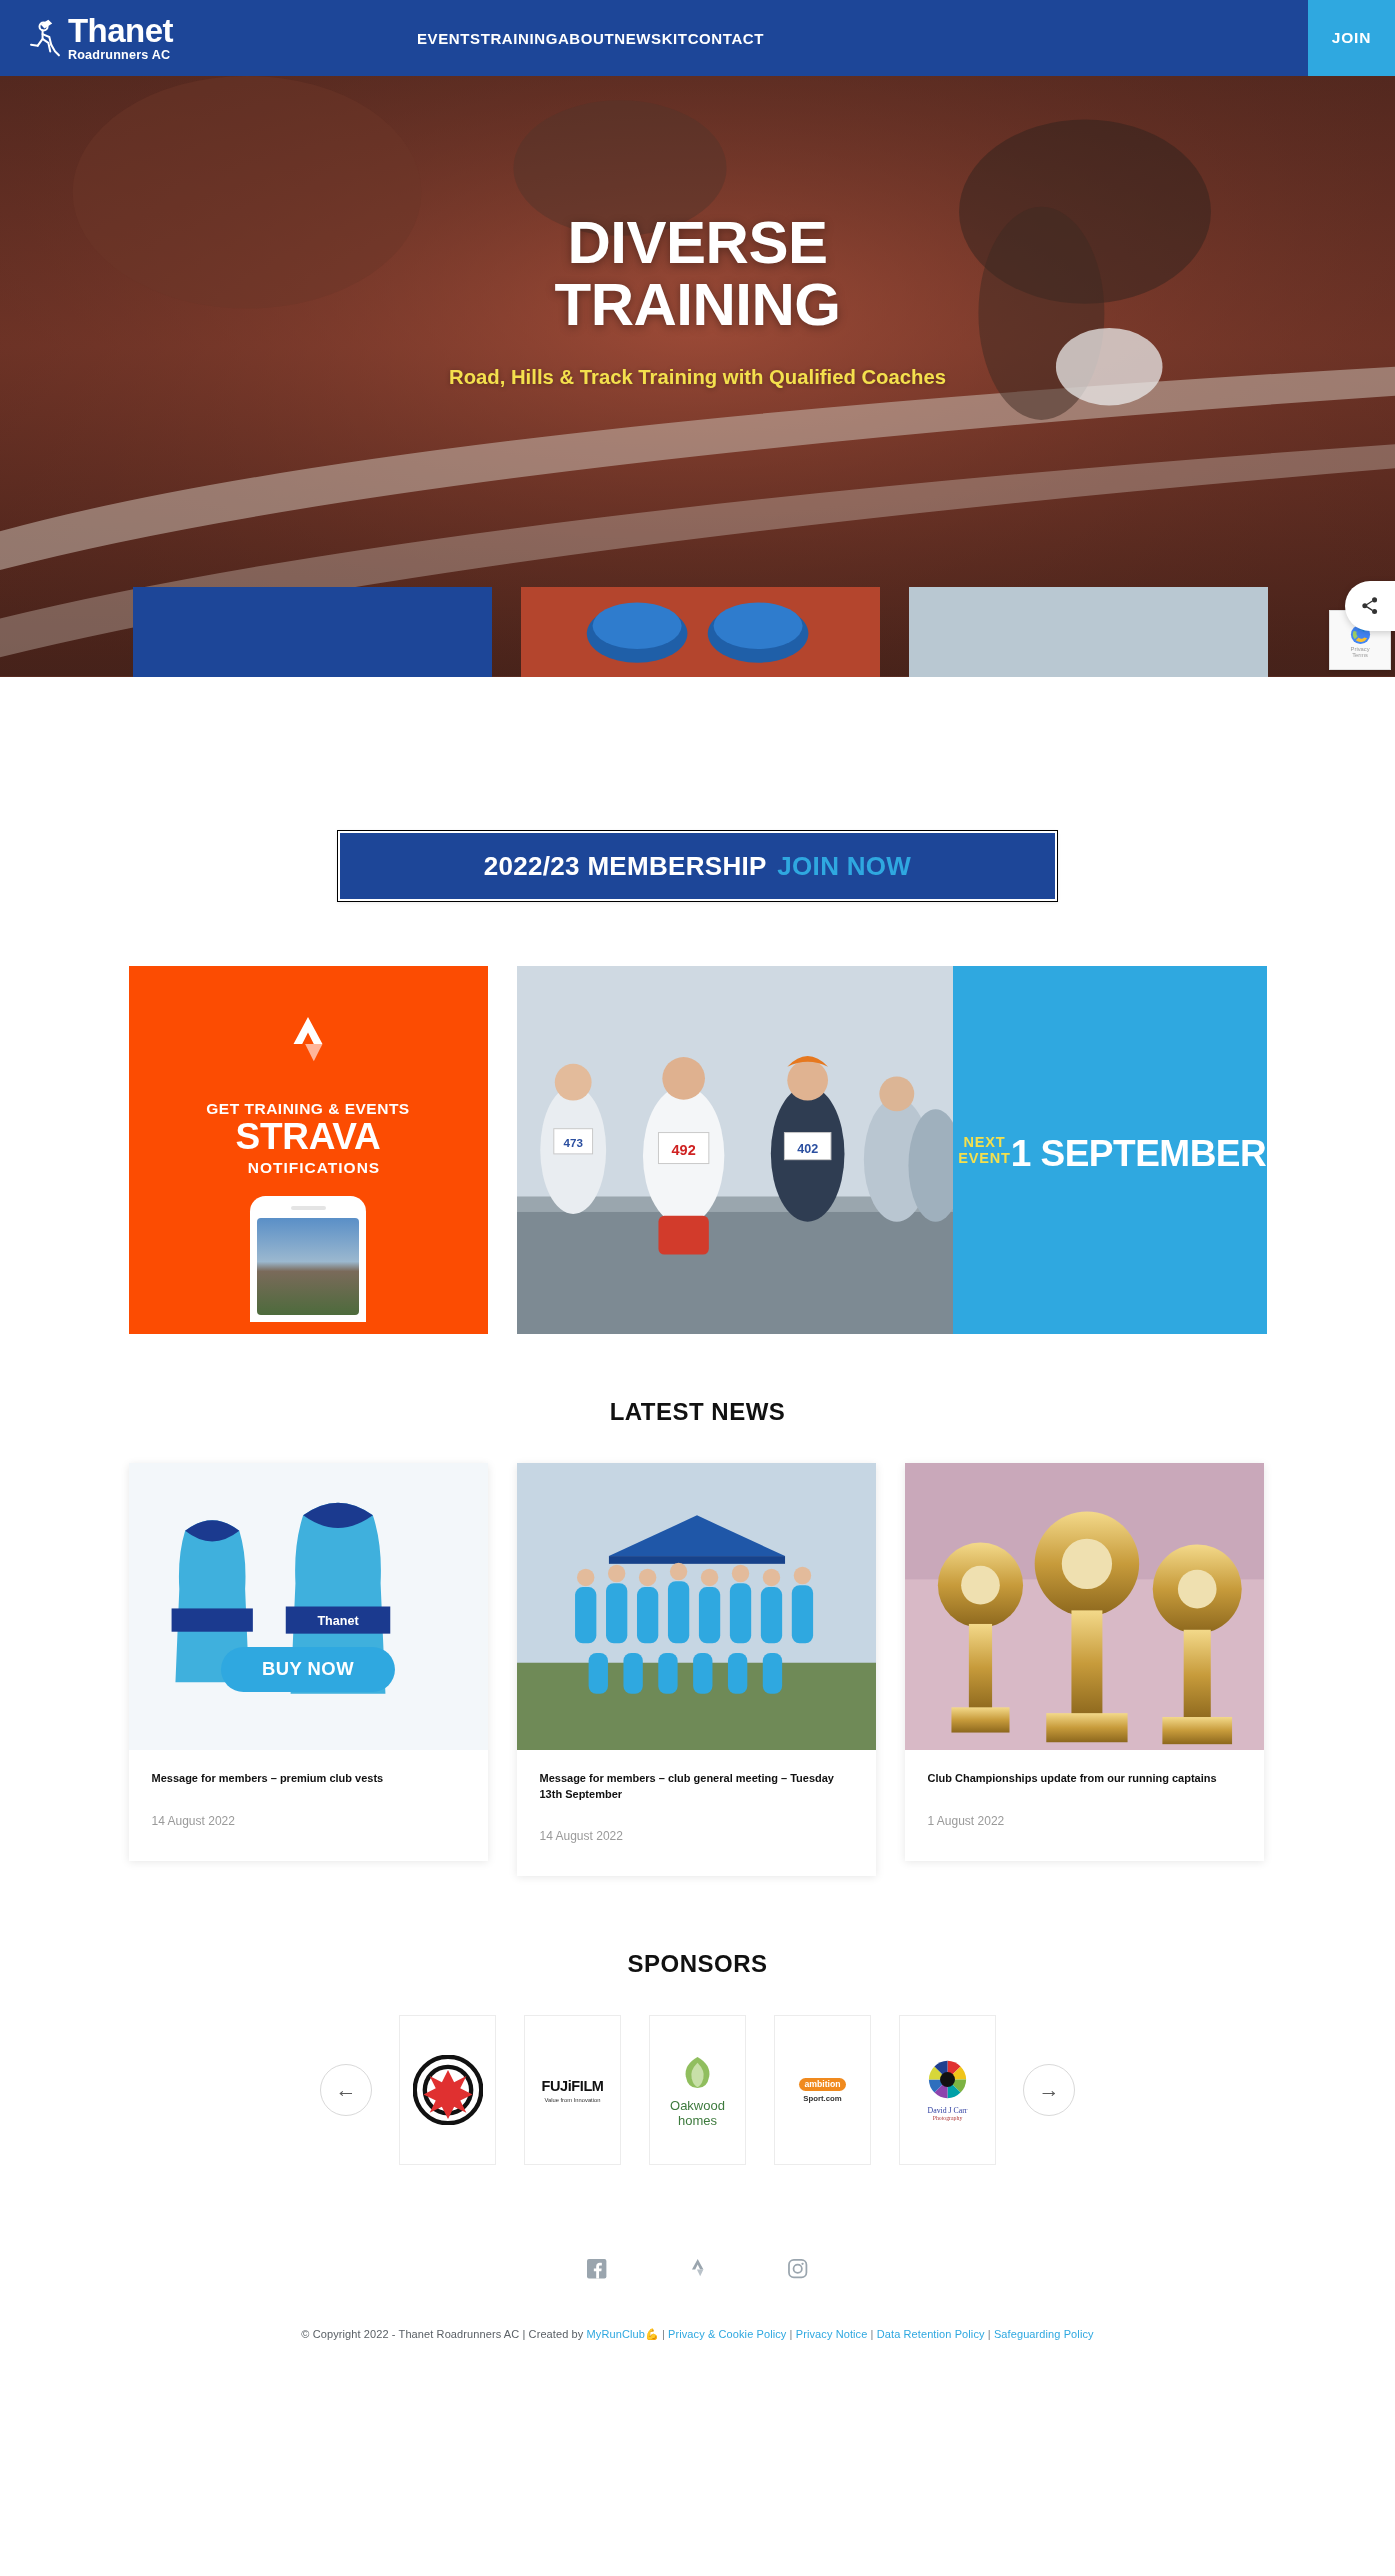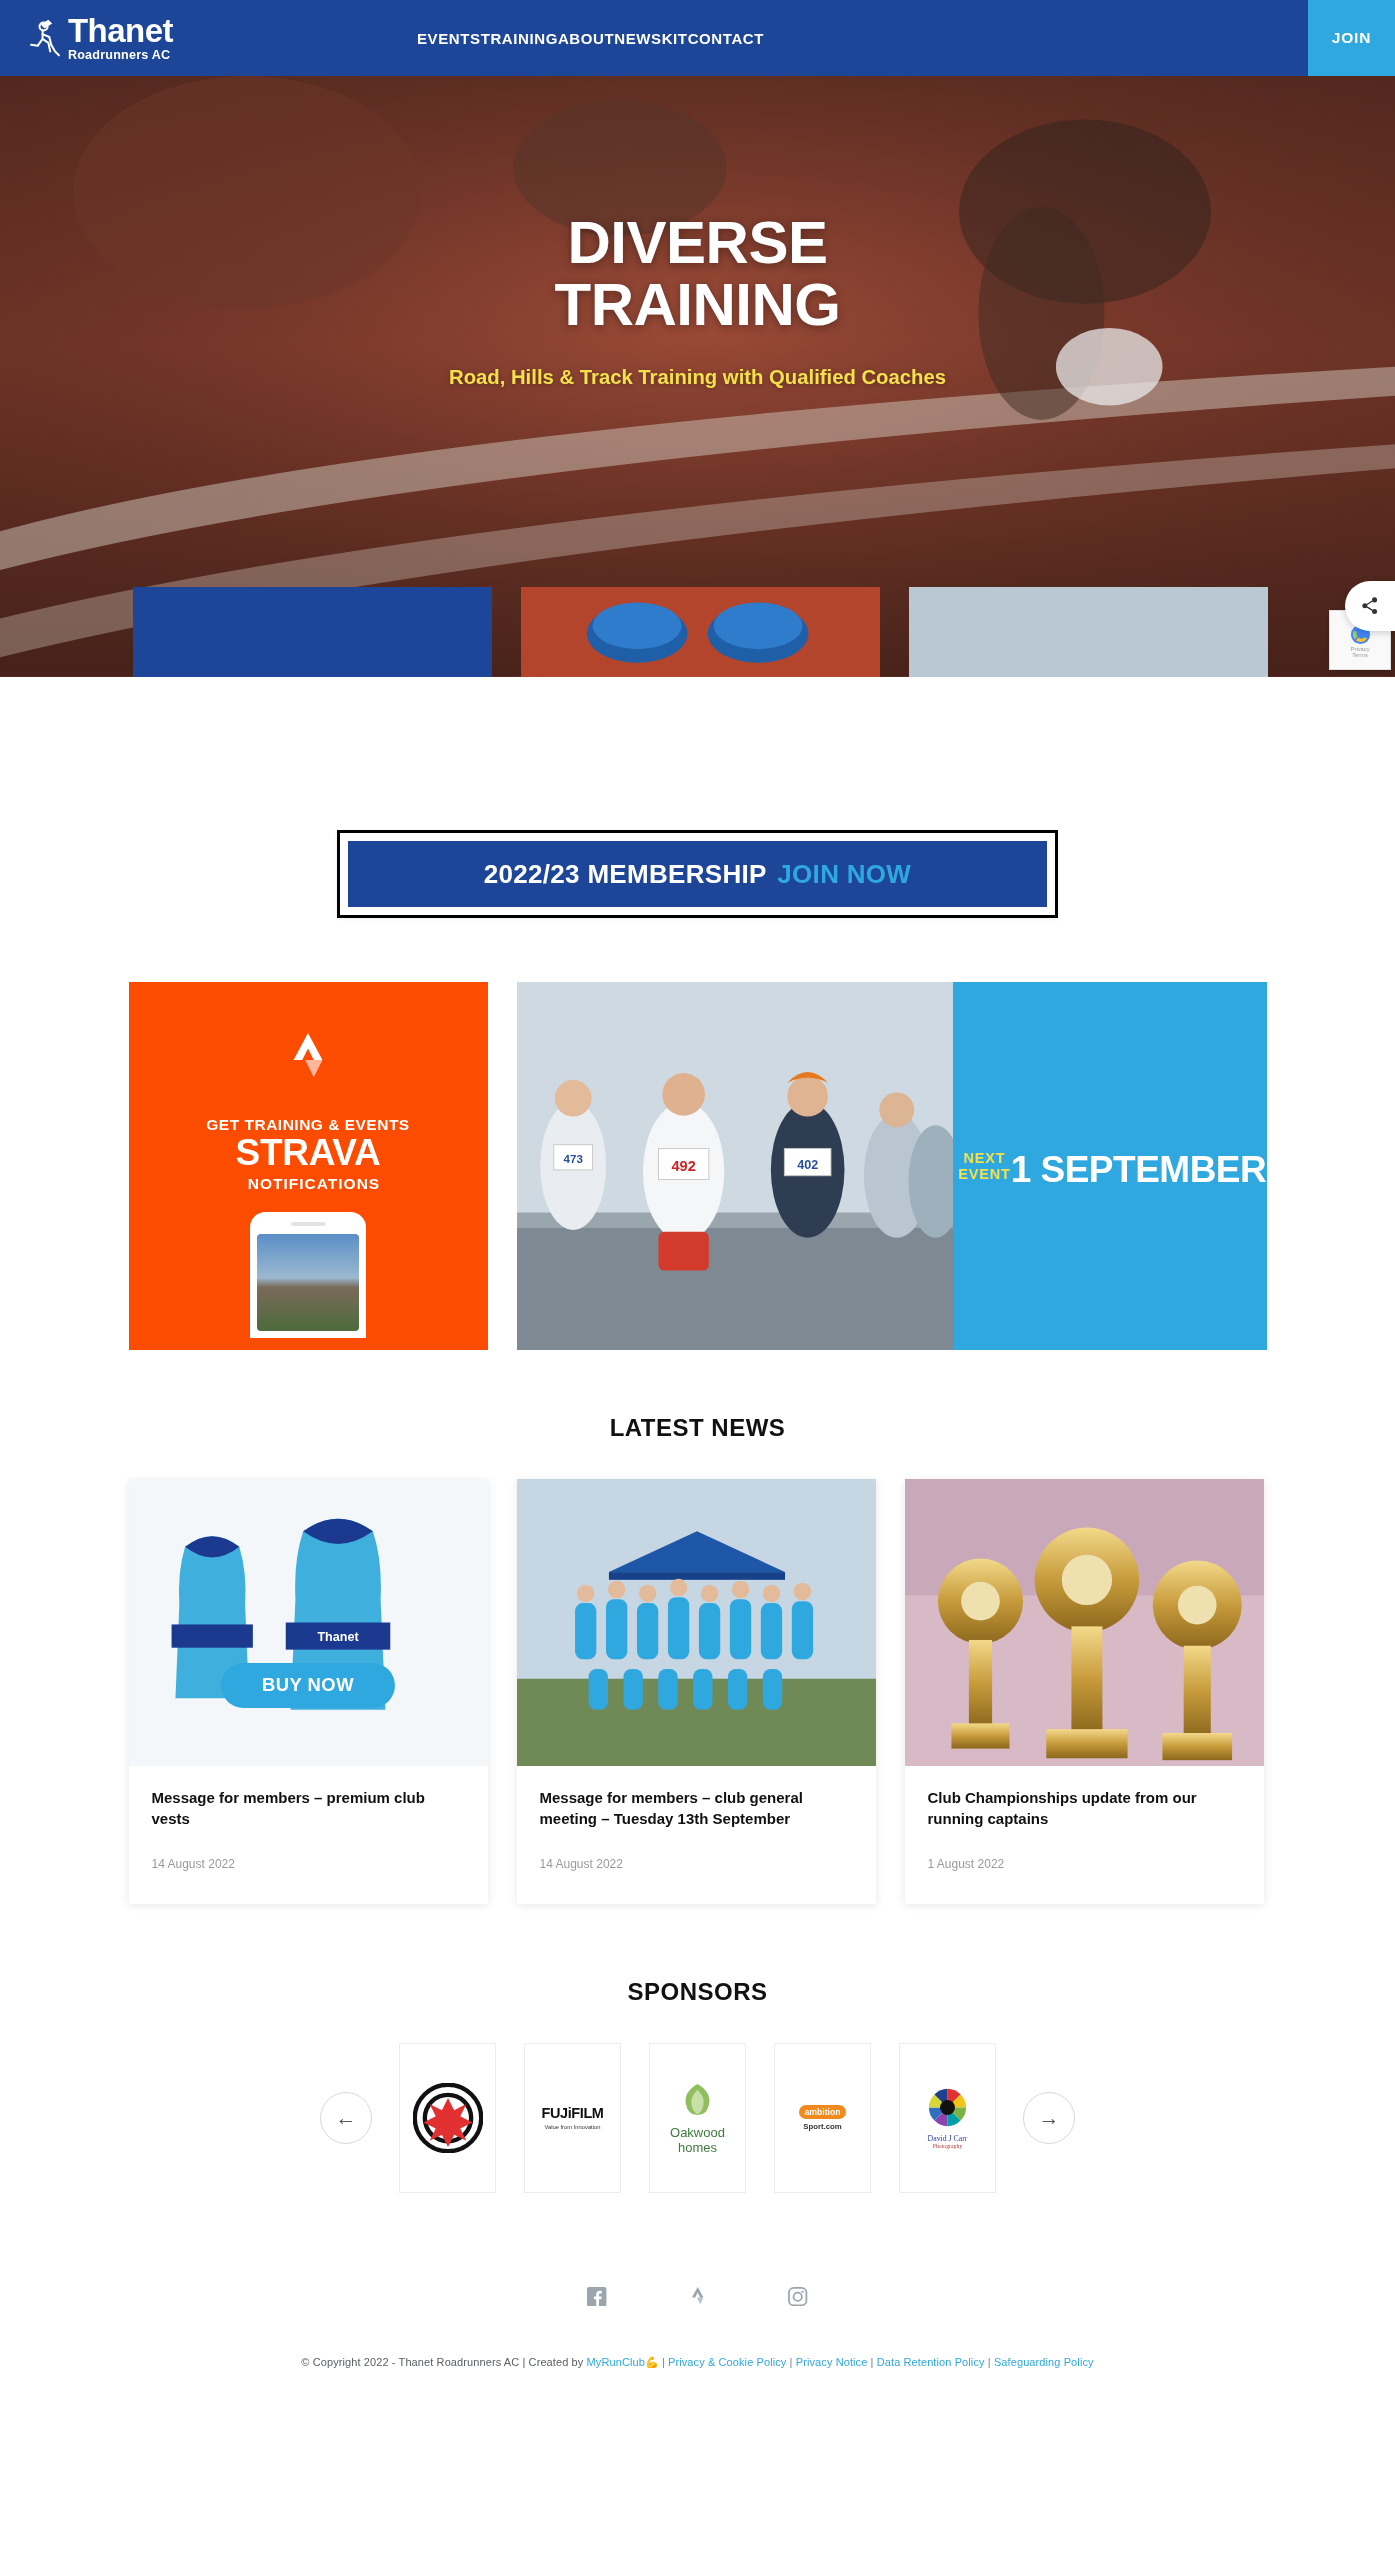--- a/index.html
+++ b/index.html
@@ -65,21 +65,21 @@
     align-items:center; justify-content:center; }
   .card-run .t1 { color:#fff; font-size:56px; font-weight:bold; line-height:1; letter-spacing:-1px; }
 
   .card-training { background:#b4452d; }
 
   .card-photo { background:#8fa3ae; }
 
   
   .membership-wrap { padding-top:153px; display:flex; justify-content:center; }
   .membership-outer {
-    width:721px; border:3px solid #000000; padding:8px; background:#fff;
+    width:721px; border:1px solid #000000; padding:2px; background:#fff;
     box-shadow:0 1px 2.9px rgba(0,0,0,.08);
   }
   .membership {
     background:#1d4698; height:66px; display:flex; align-items:center;
     justify-content:center; gap:10.7px; text-decoration:none;
   }
   .membership .w1 { color:#fff; font-size:26px; font-weight:bold; letter-spacing:0.3px; }
   .membership .w2 { color:#2fa8e0; font-size:26px; font-weight:bold; letter-spacing:0.3px; }
 
   
@@ -115,21 +115,21 @@
   
   .section-title {
     text-align:center; font-size:24px; font-weight:bold; letter-spacing:0.5px;
     color:#111;
   }
   .news-section { margin-top:64px; }
   .news-row { width:1138px; margin:37px auto 0; display:flex; gap:29px; align-items:flex-start; }
   .news-card { width:359px; background:#fff; box-shadow:0 1.9px 8.7px rgba(0,0,0,.10); }
   .news-img { height:287px; position:relative; overflow:hidden; background:#cfd8de; }
   .news-body { padding:21px 23px 33px; }
-  .news-title { font-size:15px; font-weight:bold; line-height:1.43; color:#111; }
+  .news-title { font-size:11px; font-weight:bold; line-height:1.43; color:#111; }
   .news-date { font-size:12px; color:#9a9a9a; margin-top:27px; }
   .buy-pill {
     position:absolute; left:50%; transform:translateX(-50%); bottom:58px;
     background:#2fa8e0; color:#fff; border-radius:39px; padding:11.6px 41px;
     font-size:18.4px; font-weight:bold; letter-spacing:0.5px; border:none;
     cursor:pointer; font-family:inherit; white-space:nowrap;
   }
 
   
   .sponsors-section { margin-top:74px; }

